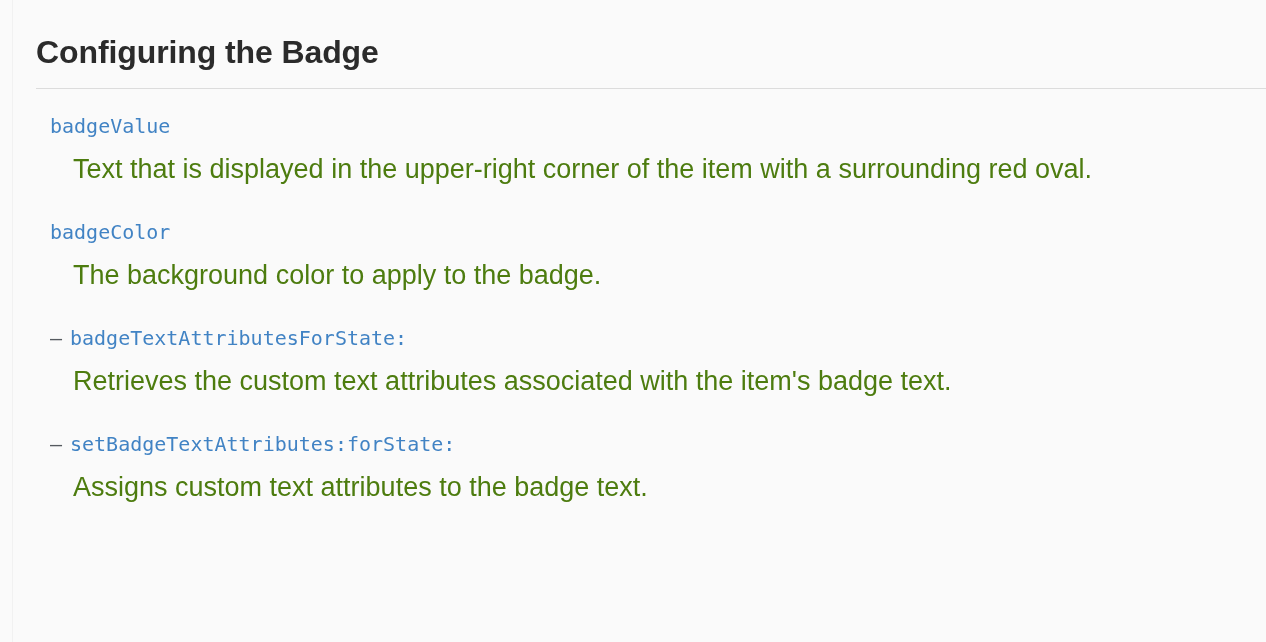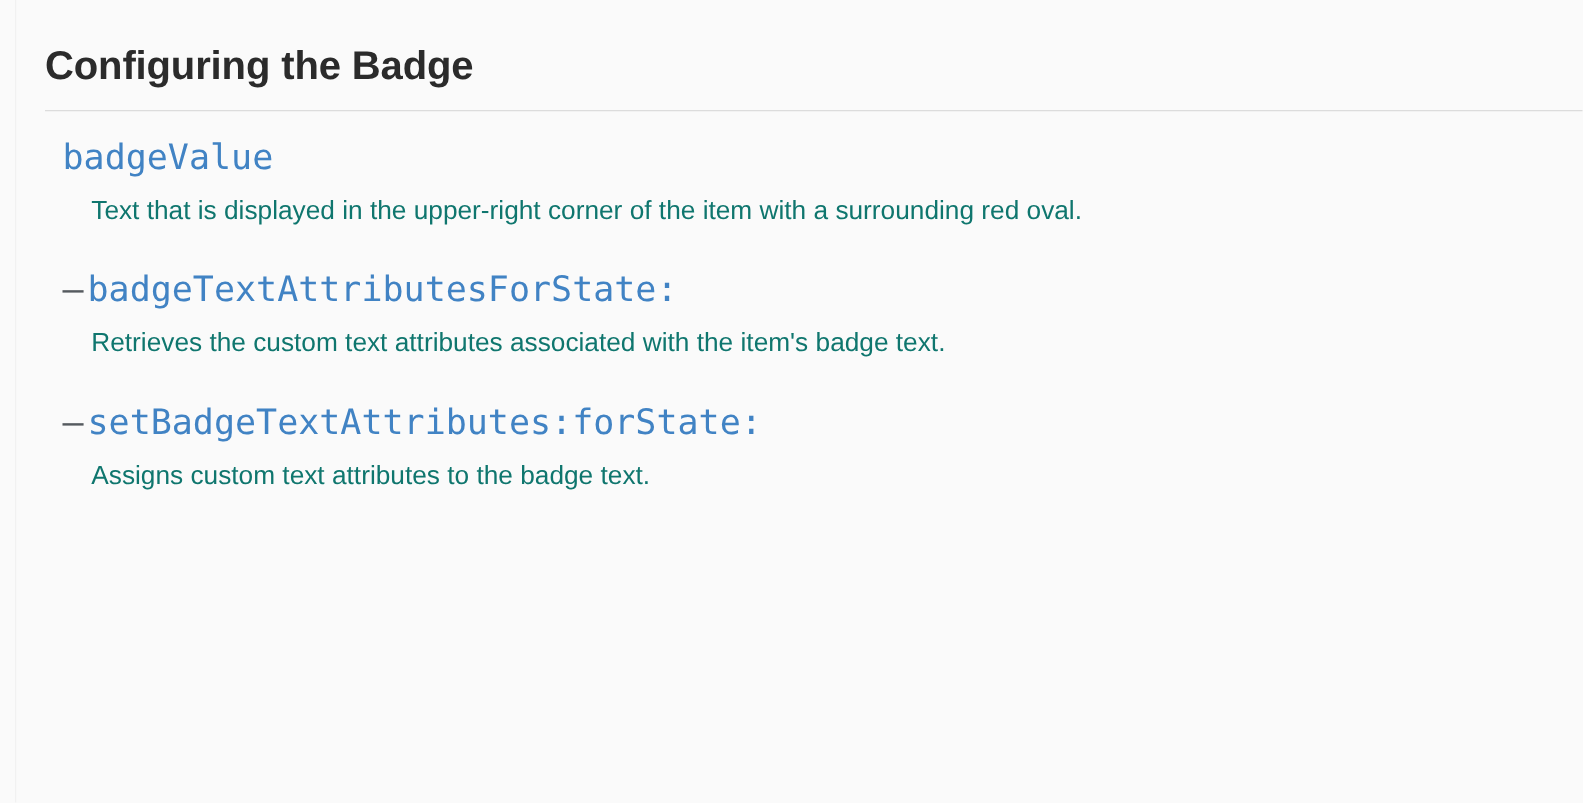--- a/index.html
+++ b/index.html
@@ -61,21 +61,21 @@
 
   .deflist {
     margin: 0;
     padding: 0;
   }
 
   .term {
     margin: 0;
     padding: 0;
     font-family: "DejaVu Sans Mono", monospace;
-    font-size: 28px;
+    font-size: 20px;
     line-height: 26px;
     color: #4183c4;
     white-space: nowrap;
   }
   .term .term-link {
     color: #4183c4;
     text-decoration: none;
     cursor: pointer;
   }
 
@@ -84,23 +84,23 @@
   }
   .term .method-dash {
     color: #555a5f;
     display: inline-block;
     width: 20px;
   }
 
   .desc {
     margin: 0;
     padding: 0;
-    font-size: 21px;
+    font-size: 27px;
     line-height: 28px;
-    color: #0f766e;
+    color: #4d7c0f;
   }
 
   
   .entry { margin: 0; }
   .entry .term { padding-left: 14px; }
   .entry.is-method-entry .term { padding-left: 14px; }
   .entry .desc { padding-left: 37px; }
 
   .entry-1 { padding-top: 24px; }
   .entry-2 { padding-top: 36px; }
@@ -124,20 +124,26 @@
 
     <div class="deflist">
 
       <div class="entry entry-1">
         <div class="term">
           <a class="term-link">badgeValue</a>
         </div>
         <div class="desc">Text that is displayed in the upper-right corner of the item with a surrounding red oval.</div>
       </div>
 
+      <div class="entry entry-2">
+        <div class="term">
+          <a class="term-link">badgeColor</a>
+        </div>
+        <div class="desc">The background color to apply to the badge.</div>
+      </div>
 
       <div class="entry entry-4 is-method-entry">
         <div class="term is-method">
           <span class="method-dash">–</span><a class="term-link">badgeTextAttributesForState:</a>
         </div>
         <div class="desc">Retrieves the custom text attributes associated with the item's badge text.</div>
       </div>
 
       <div class="entry entry-3 is-method-entry">
         <div class="term is-method">

